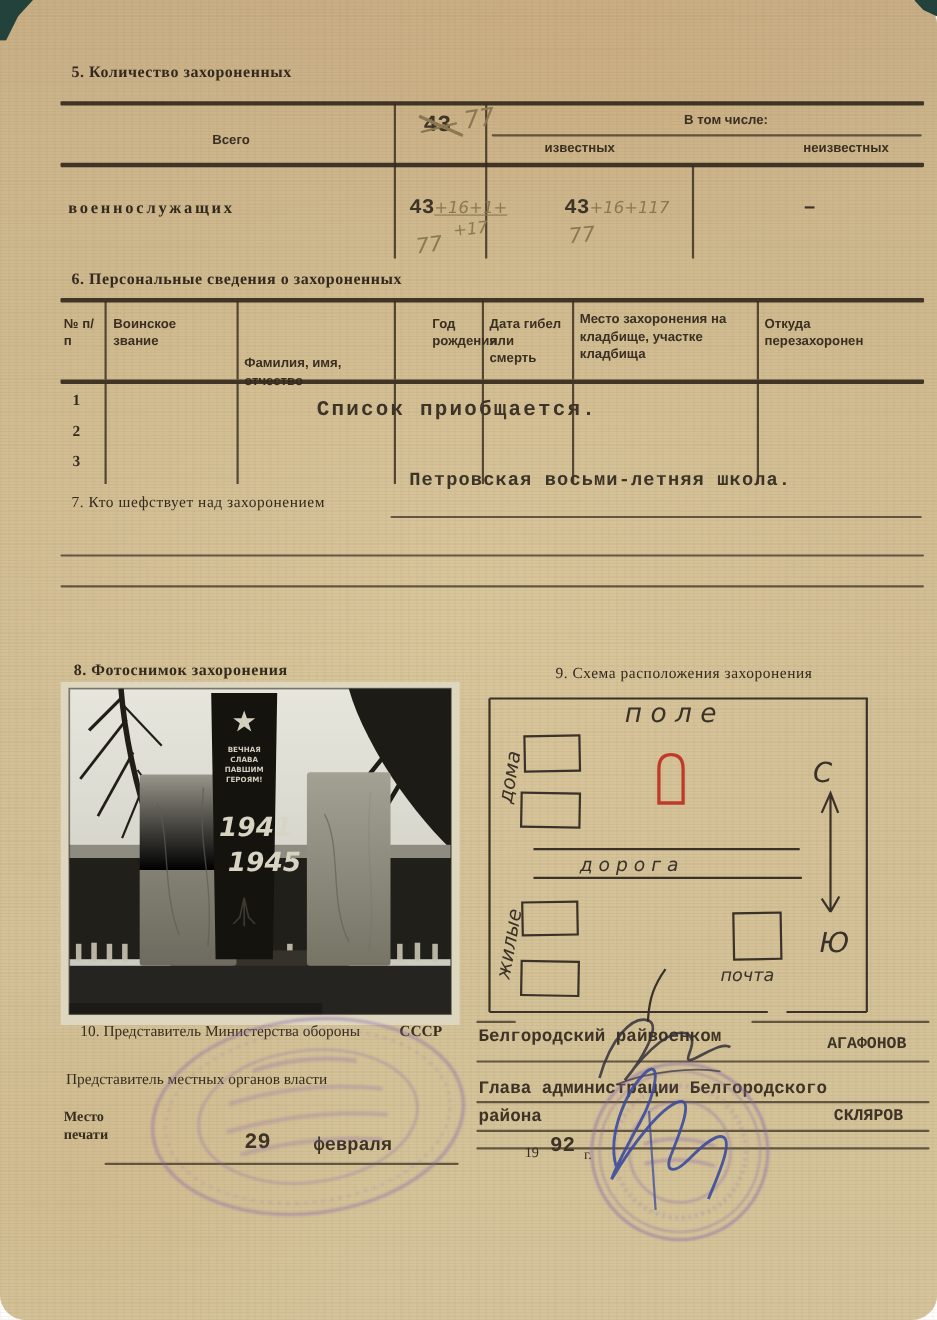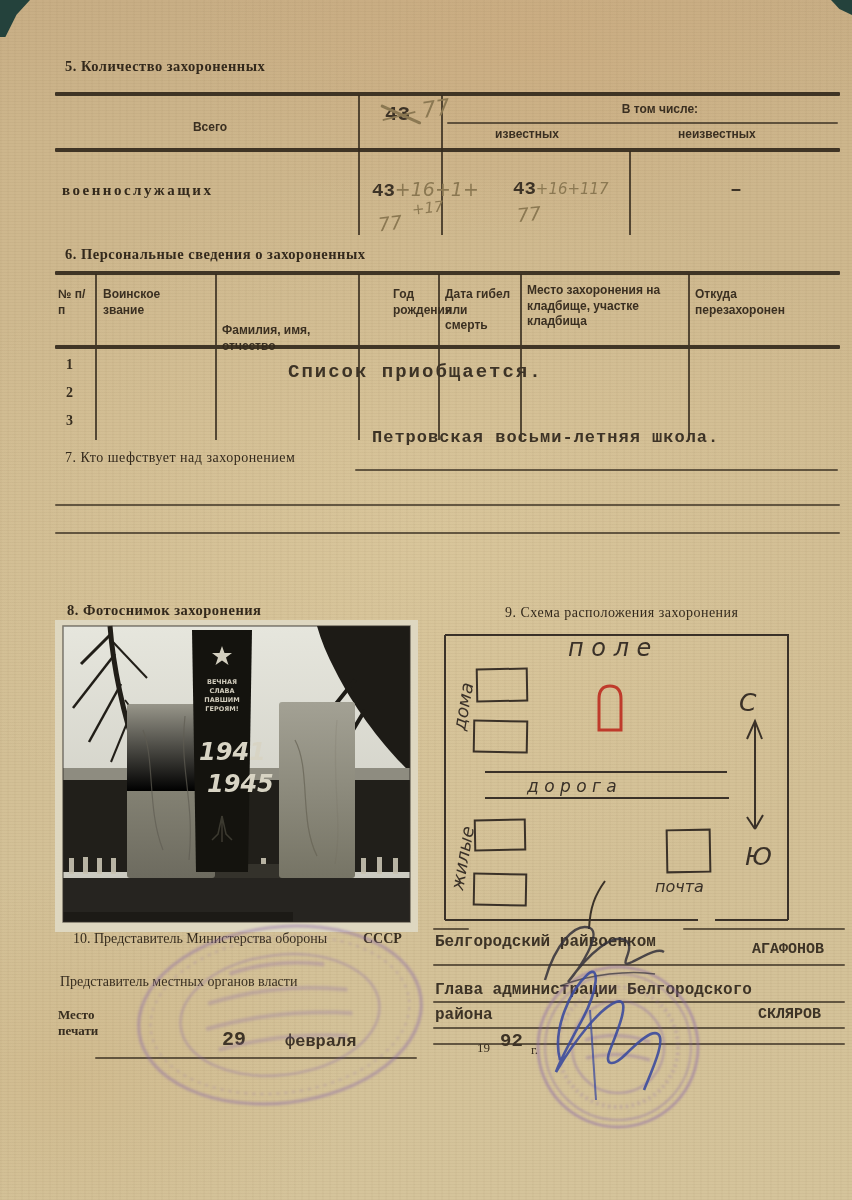--- a/index.html
+++ b/index.html
@@ -4,21 +4,21 @@
 <style>
   html,body{margin:0;padding:0;}
   body{width:852px;height:1200px;overflow:hidden;}
   .page{
     position:relative;width:852px;height:1200px;
     background:
       radial-gradient(ellipse 500px 260px at 62% 4%, rgba(205,170,125,0.45), transparent 70%),
       radial-gradient(ellipse 700px 500px at 50% 45%, rgba(240,225,180,0.25), transparent 75%),
       radial-gradient(ellipse 400px 300px at 8% 90%, rgba(200,170,120,0.30), transparent 70%),
       linear-gradient(180deg,#c8ae85 0%,#cdb68c 12%,#d0bb91 35%,#d3c096 65%,#d5c49b 100%);
-    font-family:"Liberation Serif",serif;color:#372d1f;
+    font-family:"Liberation Serif",serif;color:#372d1f;border-radius:23px;
   }
   .tex{position:absolute;inset:0;pointer-events:none;
     background:repeating-linear-gradient(0deg, rgba(115,90,55,0.055) 0 1px, transparent 1px 3px),
                repeating-linear-gradient(90deg, rgba(115,90,55,0.03) 0 2px, transparent 2px 7px);}
   .abs{position:absolute;}
   .serif{font-family:"Liberation Serif",serif;}
   .typed{font-family:"Liberation Mono","DejaVu Sans Mono",monospace;font-weight:700;color:#3d3326;}
   .pencil{font-family:"DejaVu Sans",sans-serif;font-style:italic;color:#8b7852;}
   .hline{position:absolute;background:#33291c;height:2px;border-radius:1px;opacity:.85;}
   .thin{height:1.5px;opacity:.7;}
@@ -46,35 +46,35 @@
   <div class="corner" style="left:831px;top:0;width:21px;height:15px;clip-path:polygon(0 0,100% 0,100% 100%,40% 60%);"></div>
 
   
   <div class="abs sec-title" style="left:65px;top:58px;">5. Количество захороненных</div>
   <div class="hline thick" style="left:55px;top:92px;width:785px;"></div>
 
   <div class="abs th" style="left:150px;top:120px;width:120px;text-align:center;">Всего</div>
   <div class="abs th" style="left:560px;top:102px;width:200px;text-align:center;">В том числе:</div>
   <div class="hline thin" style="left:447px;top:122px;width:391px;"></div>
   <div class="abs th" style="left:462px;top:127px;width:130px;text-align:center;">известных</div>
-  <div class="abs th" style="left:678px;top:127px;width:130px;text-align:left;">неизвестных</div>
+  <div class="abs th" style="left:678px;top:127px;width:130px;text-align:right;">неизвестных</div>
 
   <div class="vline" style="left:358px;top:95px;height:140px;"></div>
   <div class="vline" style="left:441px;top:95px;height:140px;"></div>
   <div class="vline" style="left:629px;top:151px;height:84px;"></div>
 
   <div class="abs typed strike43" style="left:385px;top:103px;font-size:21px;">43</div>
   <div class="abs pencil" style="left:422px;top:96px;font-size:22px;transform:rotate(-9deg);">77</div>
 
   <div class="hline thick" style="left:55px;top:148px;width:785px;"></div>
 
   <div class="abs serif" style="left:62px;top:182px;font-size:15px;font-weight:700;letter-spacing:2.5px;color:#33291c;">военнослужащих</div>
 
   <div class="abs" style="left:372px;top:178px;">
-    <span class="typed" style="font-size:19px;">43</span><span class="pencil" style="font-size:19px;">+16+1+</span>
+    <span class="typed" style="font-size:19px;">43</span><span class="pencil" style="font-size:15px;text-decoration:underline;">+16+1+</span>
   </div>
   <div class="abs pencil" style="left:412px;top:199px;font-size:15px;transform:rotate(-6deg);">+17</div>
   <div class="abs pencil" style="left:378px;top:212px;font-size:19px;transform:rotate(-7deg);">77</div>
 
   <div class="abs" style="left:513px;top:178px;">
     <span class="typed" style="font-size:19px;">43</span><span class="pencil" style="font-size:15px;">+16+117</span>
   </div>
   <div class="abs pencil" style="left:517px;top:203px;font-size:19px;transform:rotate(-6deg);">77</div>
 
   <div class="abs typed" style="left:730px;top:178px;font-size:20px;">–</div>

